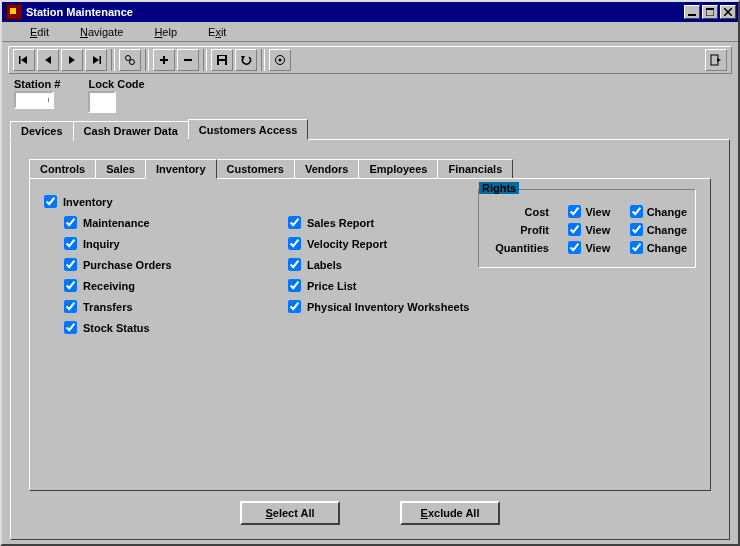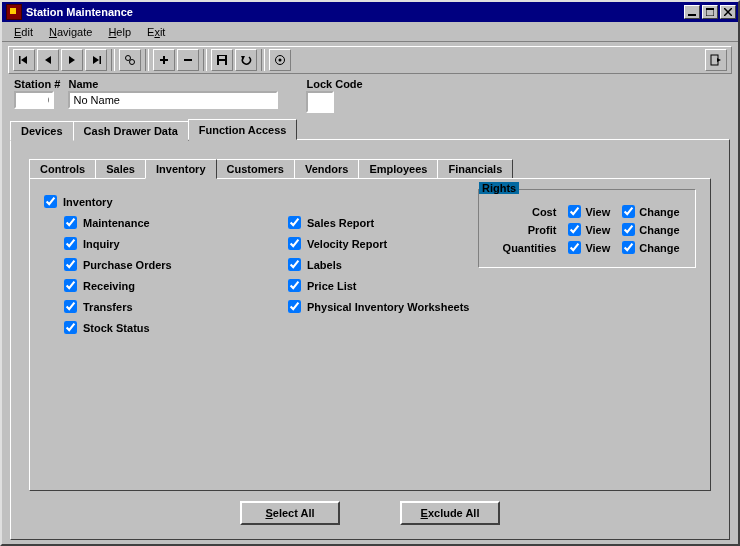--- a/index.html
+++ b/index.html
@@ -49,22 +49,22 @@
     background:#c0c0c0;
     border:1px solid;
     border-color:#fff #404040 #404040 #fff;
     font-size:9px; line-height:10px; text-align:center;
     cursor:pointer;
     display:flex; align-items:center; justify-content:center;
     color:#000;
   }
   .menubar {
     height: 20px;
-    display:flex; align-items:center; gap:4px;
-    padding: 0 6px;
+    display:flex; align-items:center; gap:19px;
+    padding: 0 22px;
     border-bottom: 1px solid #808080;
   }
   .menuitem { padding:1px 6px; cursor:pointer; }
   .menuitem .ul { text-decoration: underline; }
   .toolbar {
     margin: 4px 6px 2px 6px;
     height:28px;
     display:flex; align-items:center; gap:2px;
     padding: 2px 4px;
     border:1px solid;
@@ -177,21 +177,21 @@
     border:1px solid;
     border-color:#808080 #fff #fff #808080;
     padding: 10px 8px 8px 8px;
   }
   .groupbox .legend {
     position:absolute; top:-8px; left:0;
     background:#0369a1; padding:0 3px;
     font-weight:bold;
   }
   .rights-row {
-    display:flex; align-items:center; justify-content:center;
+    display:flex; align-items:center; justify-content:space-between;
     gap:12px; margin:5px 0;
   }
   .rights-row .rlabel { width:62px; text-align:right; font-weight:bold; }
   .rights-row label { display:flex; align-items:center; gap:4px; font-weight:bold;}
   .rights-row input { width:13px; height:13px; margin:0;}
 
   .button-row {
     display:flex; gap:60px; justify-content:center;
     padding: 10px 0 4px 0;
   }
@@ -310,34 +310,30 @@
           <polygon points="8,5 12,7 8,9" fill="#000"></polygon>
         </svg>
     </div>
   </div>
 
   <div class="form-row">
     <div class="field">
       <label>Station #</label>
       <input id="station-num" value="01" style="">
     </div>
-    <div class="field">
-      <label>Name</label>
-      <input id="station-name" value="No Name" style="">
-    </div>
     <div class="field" style="margin-left:20px;">
       <label>Lock Code</label>
       <input id="lock-code" value="" style="">
     </div>
   </div>
 
   <div class="tabs">
     <div class="tab inactive">Devices</div>
     <div class="tab inactive">Cash Drawer Data</div>
-    <div class="tab active">Function Access</div>
+    <div class="tab active">Customers Access</div>
   </div>
 
   <div class="tabpanel">
 
     <div class="inner-tabs">
       <div class="itab">Controls</div>
       <div class="itab">Sales</div>
       <div class="itab active">Inventory</div>
       <div class="itab">Customers</div>
       <div class="itab">Vendors</div>

